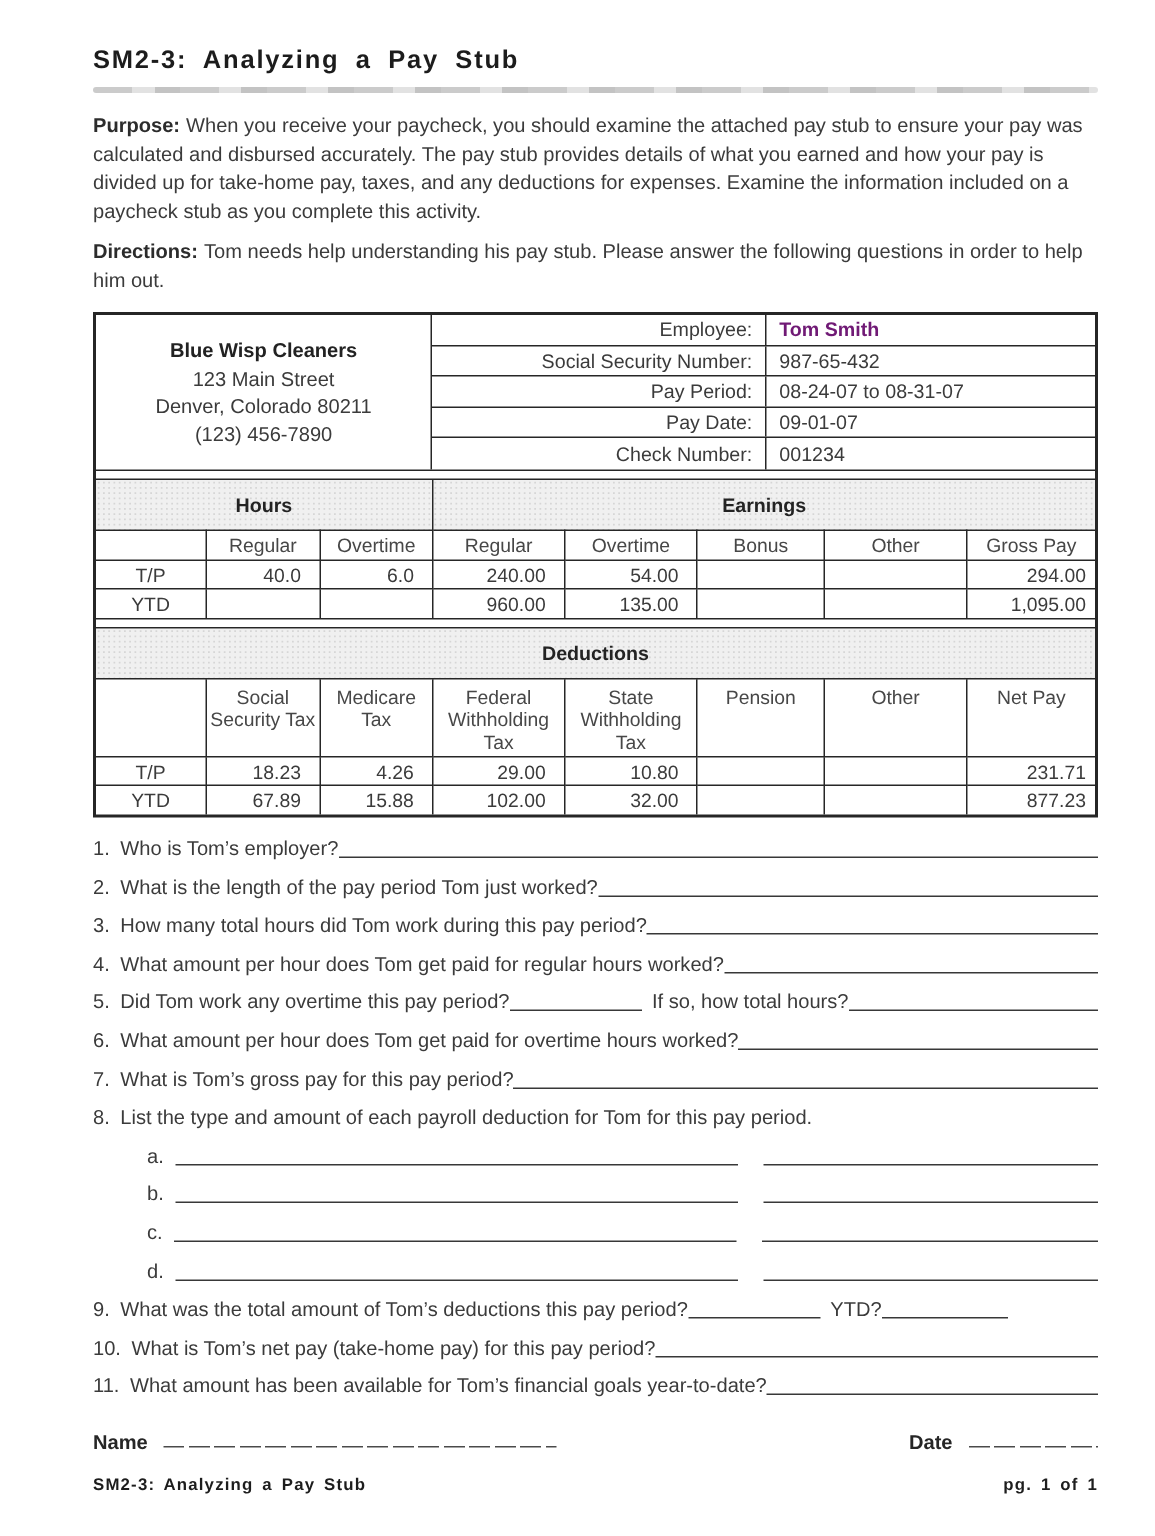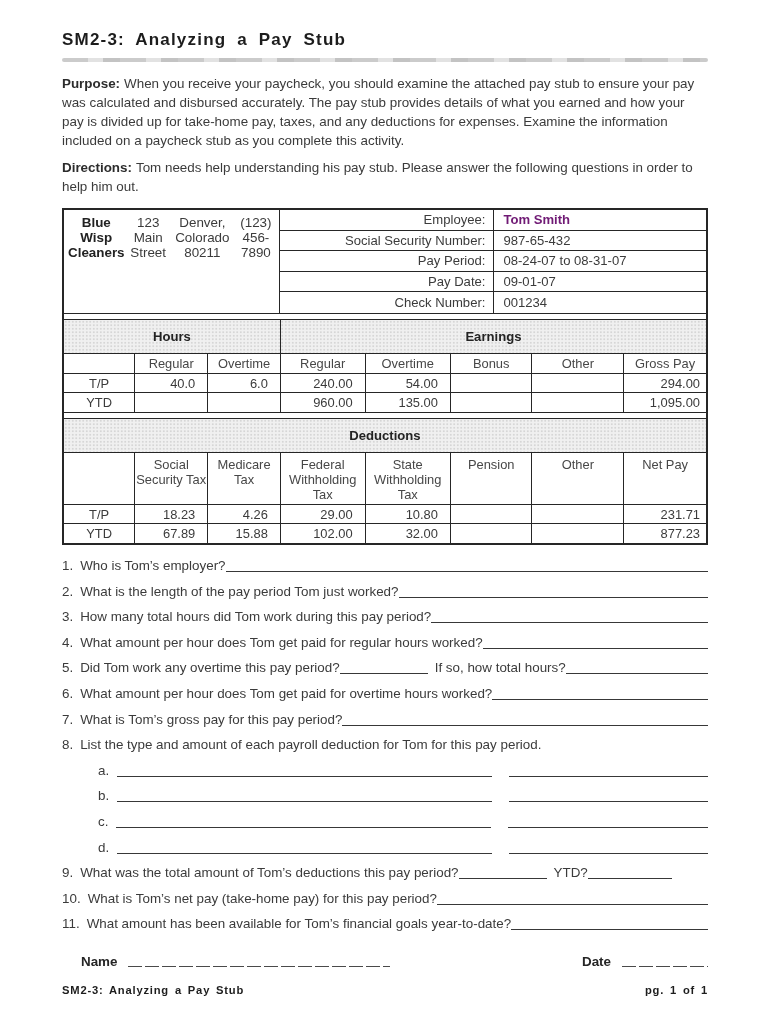--- a/index.html
+++ b/index.html
@@ -1,40 +1,40 @@
 <!DOCTYPE html>
 <html><head>
 <meta charset="utf-8">
 <style>
   * { margin:0; padding:0; box-sizing:border-box; }
   html,body { background:#ffffff; }
   .page {
     width:770px; height:1024px; margin:0 auto; background:#fff;
-    padding:30px 62px 28px 62px;
+    padding:30px 38px 28px 62px;
     font-family:"Liberation Sans", sans-serif; color:#3b3b3b;
     display:flex; flex-direction:column; position:relative;
   }
   .title {
     font-size:17px; font-weight:bold; color:#1c1c1c;
     letter-spacing:1.2px; word-spacing:5px; line-height:19px;
   }
   .rule {
     height:4px; margin:9px 0 12px 0; border-radius:2px;
     background:repeating-linear-gradient(90deg,#cbcbcb 0 26px,#e2e2e2 26px 41px,#c3c3c3 41px 58px);
   }
   .para { font-size:13.4px; line-height:19px; margin-bottom:8px; }
   .para b { color:#2c2c2c; }
   .dir-gap { margin-right:4px; }
 
   
   .stub { border:2px solid #262626; margin-top:4px; }
   .info { display:flex; }
   .company {
     width:33.7%; border-right:1.4px solid #262626; text-align:center;
-    display:flex; flex-direction:row; justify-content:center; gap:3.5px;
+    display:flex; flex-direction:column; justify-content:center; gap:3.5px;
     font-size:13.4px; padding:5px 4px;
   }
   .co-name { font-weight:bold; color:#222; }
   .info-rows { flex:1; display:flex; flex-direction:column; }
   .irow { display:flex; height:20.6px; align-items:stretch; border-bottom:1.4px solid #262626; }
   .irow:last-child { border-bottom:none; }
   .ilabel {
     width:50.3%; border-right:1.4px solid #262626; font-size:13.1px;
     display:flex; align-items:center; justify-content:flex-end; padding-right:8px;text-align:center;
   }
@@ -65,21 +65,21 @@
   .qnum { margin-right:7px; }
   .qtext2 { margin-left:7px; }
   .blank { border-bottom:1.35px solid #383838; margin-bottom:2px; height:10px; }
   .blank.flex { flex:1 1 auto; }
   .w88 { width:88px; flex:none; } .w84 { width:84px; flex:none; }
   .w375 { width:375px; flex:none; } .gap17 { width:17px; flex:none; border:none; }
   .subq { margin-left:36px; }
   .qletter { margin-right:8px; }
 
   
-  .namedate { display:flex; align-items:flex-end; margin-top:12px; font-size:13.4px; line-height:17px;margin-left:19px; }
+  .namedate { display:flex; align-items:center; margin-top:12px; font-size:13.4px; line-height:17px; }
   .nd-label { font-weight:bold; color:#262626; margin-right:11px; }
   .dashline {
     height:11px; margin-bottom:2px;
     background:repeating-linear-gradient(90deg,#4a4a4a 0 14px,transparent 14px 17px) left bottom / 100% 1.4px no-repeat;
   }
   .nd-name { width:262px; } .nd-flex { flex:1; } .nd-date { width:86px; }
   .pagefoot {
     margin-top:auto; display:flex; justify-content:space-between; align-items:baseline;
     font-weight:bold; font-size:11.2px; letter-spacing:0.8px; word-spacing:2px; color:#1d1d1d;
   }

